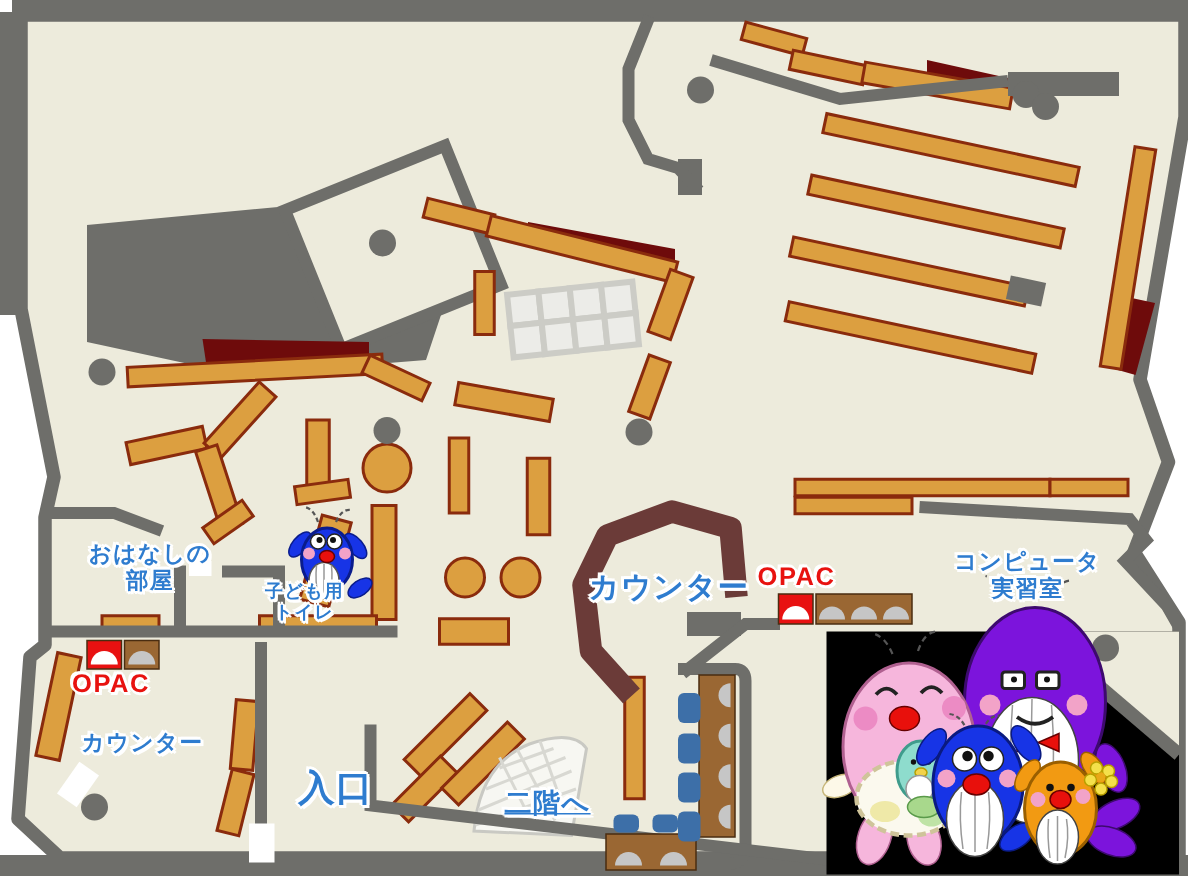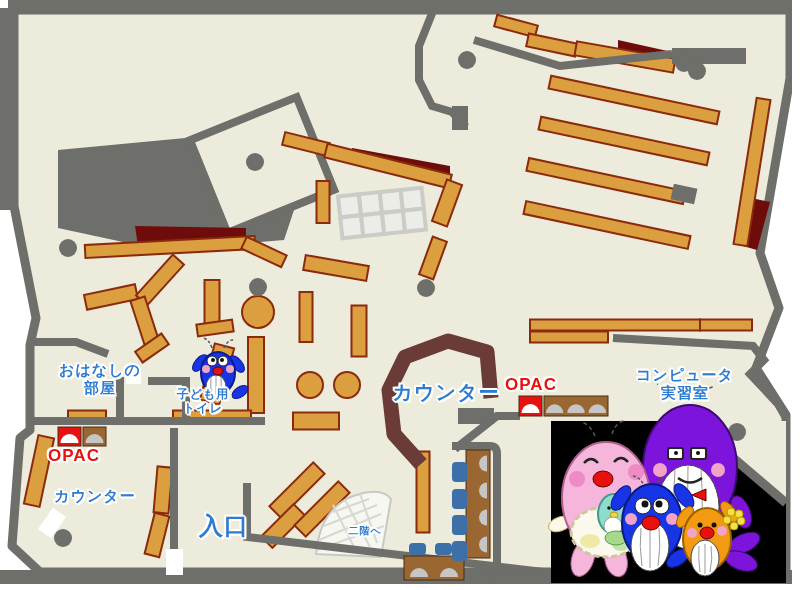--- a/index.html
+++ b/index.html
@@ -265,16 +265,16 @@
 
 <div class="map-label" style="left: 100px; top: 361px; font-size: 15px; color: rgb(46, 124, 207);">おはなしの
 部屋</div>
 <div class="map-label" style="left: 155px; top: 387px; font-size: 12px; color: rgb(46, 124, 207); margin-left: 48px;">子ども用
 トイレ</div>
 <div class="map-label" style="left: 74px; top: 446px; font-size: 17px; color: rgb(232, 18, 15);">OPAC</div>
 <div class="map-label" style="left: 95px; top: 487px; font-size: 15px; color: rgb(46, 124, 207);">カウンター</div>
 <div class="map-label" style="left: 209px; top: 512px; font-size: 24px; color: rgb(46, 124, 207); margin-left: 15px;">入口</div>
 <div class="map-label" style="left: 446px; top: 380px; font-size: 20px; color: rgb(46, 124, 207);">カウンター</div>
 <div class="map-label" style="left: 531px; top: 375px; font-size: 17px; color: rgb(232, 18, 15);">OPAC</div>
-<div class="map-label" style="left: 365px; top: 525px; font-size: 10px; color: rgb(46, 124, 207);">二階へ</div>
+<div class="map-label" style="left: 365px; top: 525px; font-size: 18px; color: rgb(46, 124, 207); text-decoration: underline;">二階へ</div>
 <div class="map-label" style="left: 685px; top: 366px; font-size: 15px; color: rgb(46, 124, 207); text-align: center;">コンピュータ実習室</div>
 
 </div>
 
 </body></html>

